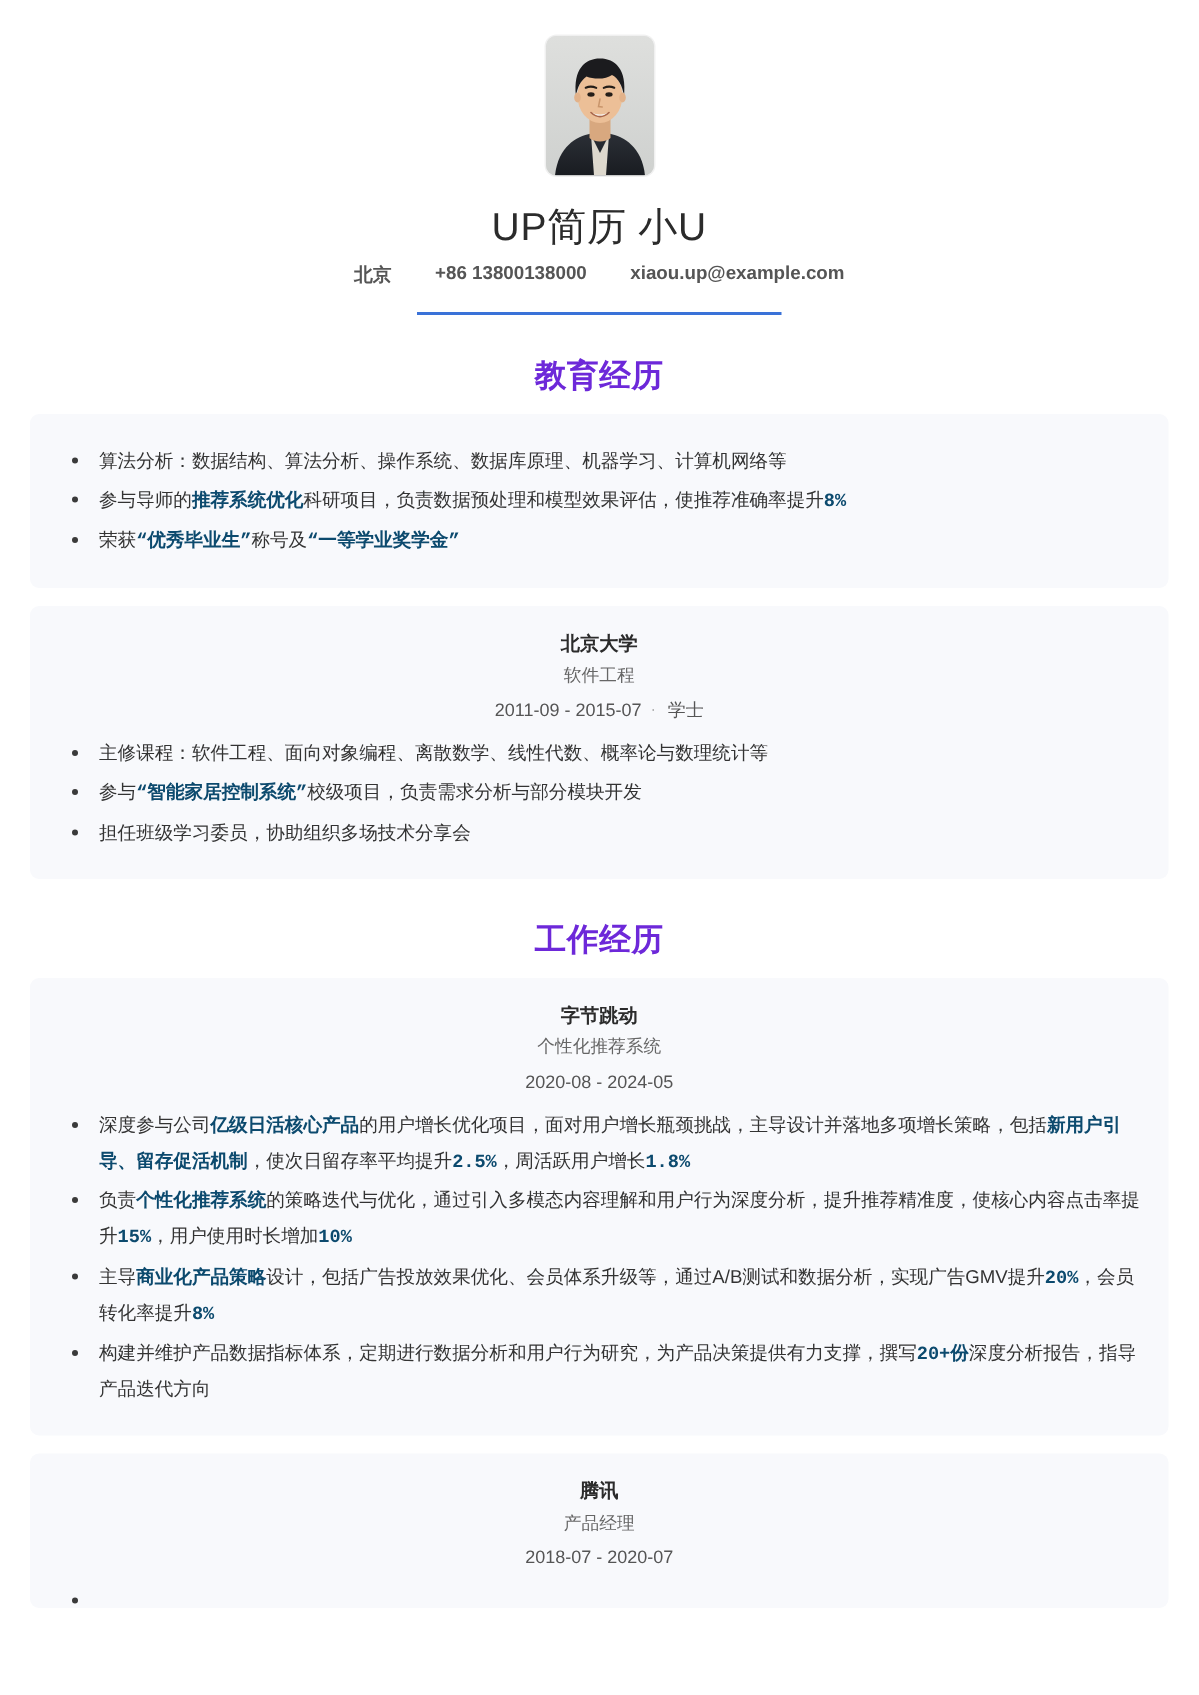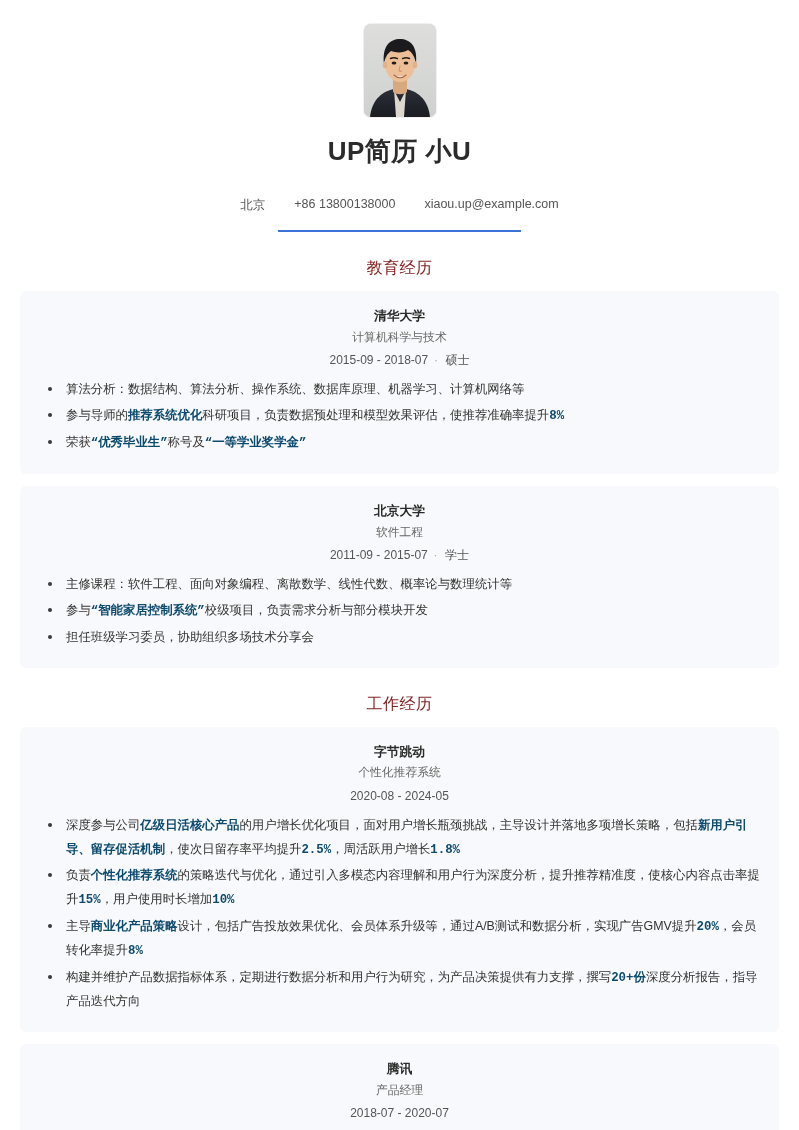--- a/index.html
+++ b/index.html
@@ -22,41 +22,42 @@
     overflow: hidden; position: relative;
     box-shadow: 0 0 0 1px rgba(0,0,0,0.06);
   }
   .avatar svg { display: block; width: 100%; height: 100%; }
 
   .name {
     font-size: 26px;
     color: #2b2b2b;
     letter-spacing: 0.5px;
     margin-top: 17px;
-    font-weight: 700;
+    font-weight: 400;
   }
   .contacts {
-    margin-top: 28px;
+    margin-top: 6px;
     font-size: 12.5px;
     color: #555555;
     display: flex;
     justify-content: center;
     gap: 29px;
+    font-weight: bold;
   }
   .contact-item { white-space: nowrap; }
   .divider-wrap { display: flex; justify-content: center; margin-top: 16px; }
   .divider { width: 243px; height: 2px; background: #3a72d8; }
 
   
   .section { margin-top: 18px; }
   .section-title {
     text-align: center;
-    color: #7f1d1d;
-    font-size: 16px;
-    font-weight: normal;
+    color: #6d28d9;
+    font-size: 21px;
+    font-weight: bold;
     letter-spacing: 0.5px;
     padding: 8px 0 12px;
   }
   .card {
     background: #f8f9fc;
     border-radius: 6px;
     padding: 14px 14px 16px 14px;
     margin-bottom: 12px;
   }
   .card-head { text-align: center; }
@@ -156,25 +157,20 @@
 
     <div class="divider-wrap">
       <div class="divider"></div>
     </div>
   </div>
 
   <div id="sections-root">
       <div class="section">
         <div class="section-title">教育经历</div>
         <div class="card">
-          <div class="card-head">
-            <div class="org">清华大学</div>
-            <div class="role">计算机科学与技术</div>
-            <div class="meta"><span>2015-09 - 2018-07</span><span class="dot">·</span><span class="degree">硕士</span></div>
-          </div>
           <ul class="bullets">
             <li><span>算法分析：数据结构、算法分析、操作系统、数据库原理、机器学习、计算机网络等</span></li>
             <li><span>参与导师的</span><b>推荐系统优化</b><span>科研项目，负责数据预处理和模型效果评估，使推荐准确率提升</span><b>8%</b></li>
             <li><span>荣获</span><b>“优秀毕业生”</b><span>称号及</span><b>“一等学业奖学金”</b></li>
           </ul>
         </div>
         <div class="card">
           <div class="card-head">
             <div class="org">北京大学</div>
             <div class="role">软件工程</div>

